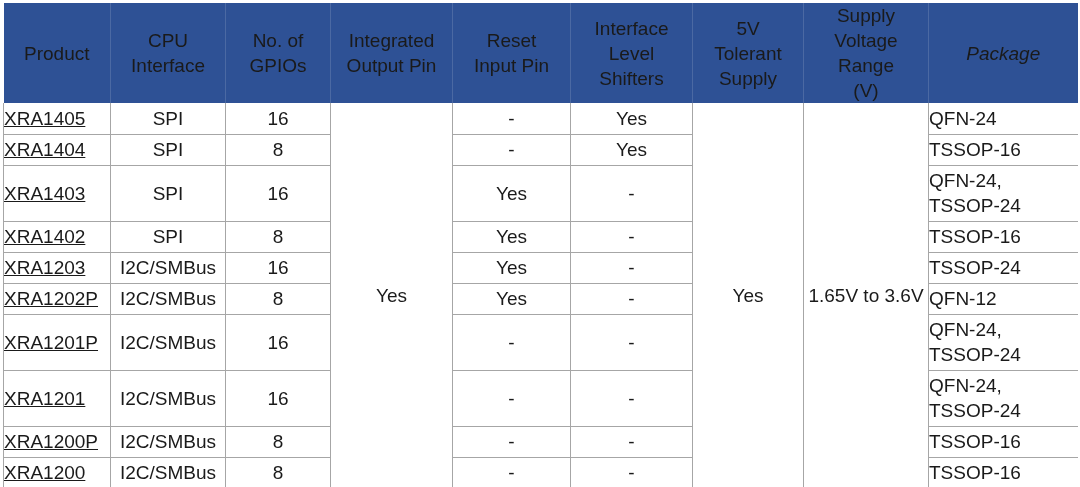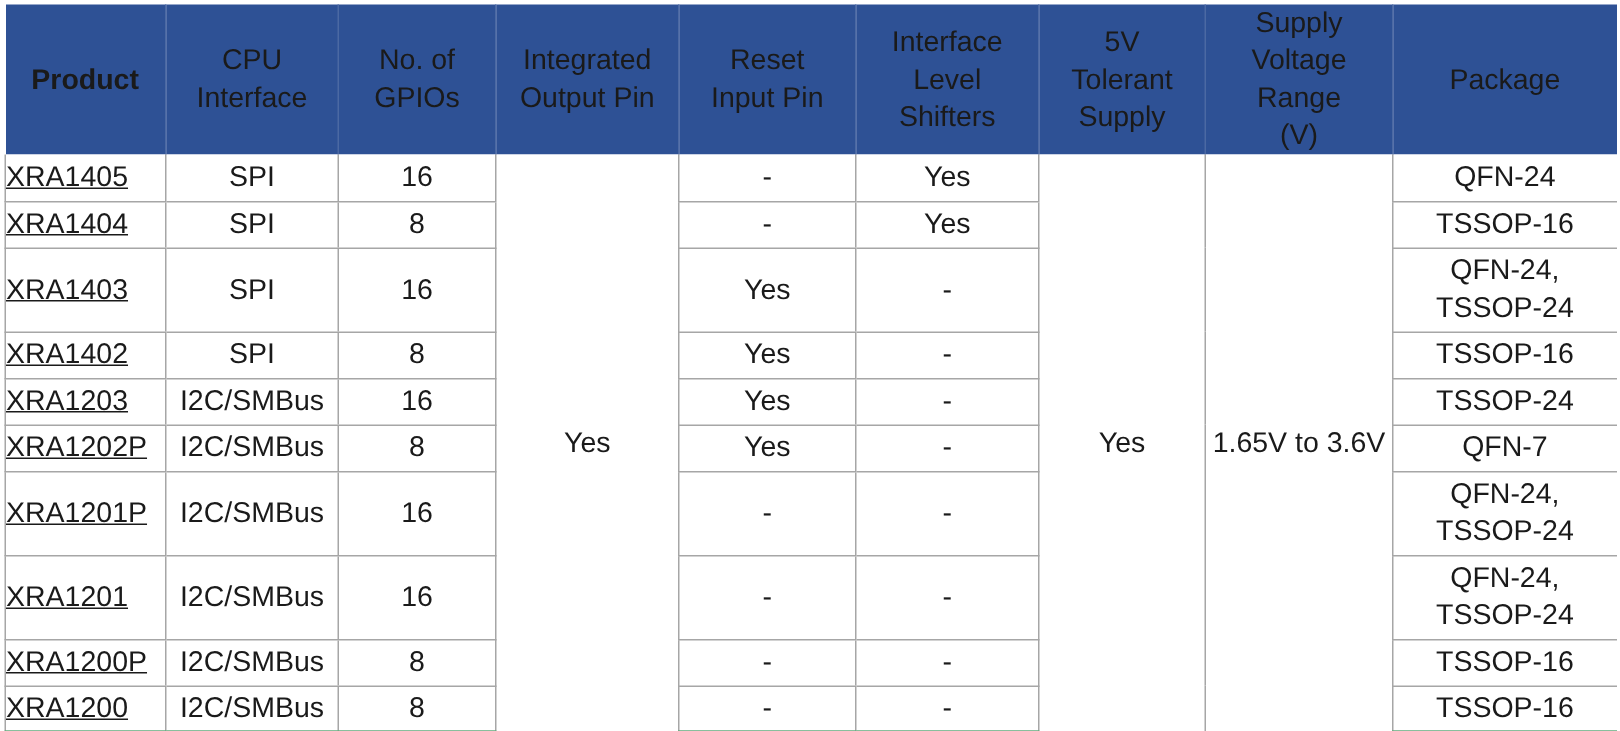--- a/index.html
+++ b/index.html
@@ -41,41 +41,41 @@
     color: #ffffff;
     font-weight: normal;
     font-size: 19.5px;
     text-align: center;
     height: 93px;
     padding: 2px 4px;
     border-left: 1px solid #4b69a3;
     border-right: 1px solid #4b69a3;
     line-height: 1.28;
   }
-  thead th:first-child { border-left: none; font-weight: bold; }
-  thead th:last-child  { border-right: none; }
+  thead th:first-child { border-left: none; }
+  thead th:last-child  { border-right: none; font-style: italic; }
 
   
   tbody td {
     background: #ffffff;
     border-bottom: 1px solid #a6a6a6;
     border-left: 1px solid #a6a6a6;
     padding: 3px 5px;
     text-align: center;
   }
-  tbody tr:last-child td { border-bottom: 3px solid #15803d; }
+  tbody tr:last-child td { border-bottom: 1px solid #15803d; }
 
   td.col-product {
     text-align: left;
     border-left: 1px solid #a6a6a6;
     padding-left: 5px;
     text-decoration: underline;
   }
   td.col-package {
-    text-align: center;
+    text-align: left;
     padding-left: 6px;
   }
 
   td.merged {
     vertical-align: middle;
     text-align: center;
     border-bottom: 1px solid #a6a6a6;
   }
 
   
@@ -208,21 +208,21 @@
           <span class="pkg-line">TSSOP-24</span>
         </td>
       </tr>
       <tr class="r-single">
         <td class="col-product">XRA1202P</td>
         <td>I2C/SMBus</td>
         <td>8</td>
         <td>Yes</td>
         <td>-</td>
         <td class="col-package">
-          <span class="pkg-line">QFN-7</span>
+          <span class="pkg-line">QFN-12</span>
         </td>
       </tr>
       <tr class="r-double">
         <td class="col-product">XRA1201P</td>
         <td>I2C/SMBus</td>
         <td>16</td>
         <td>-</td>
         <td>-</td>
         <td class="col-package">
           <span class="pkg-line">QFN-24,</span>

